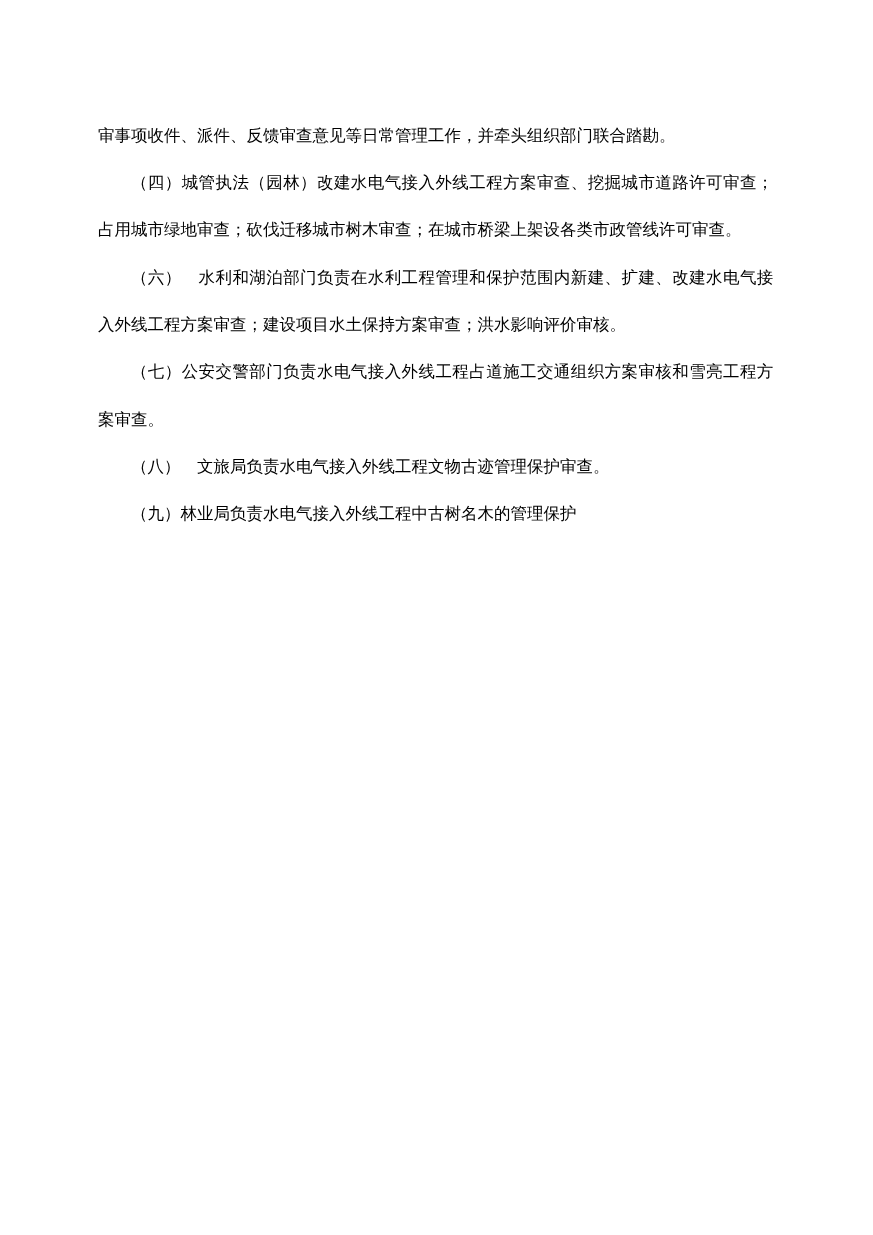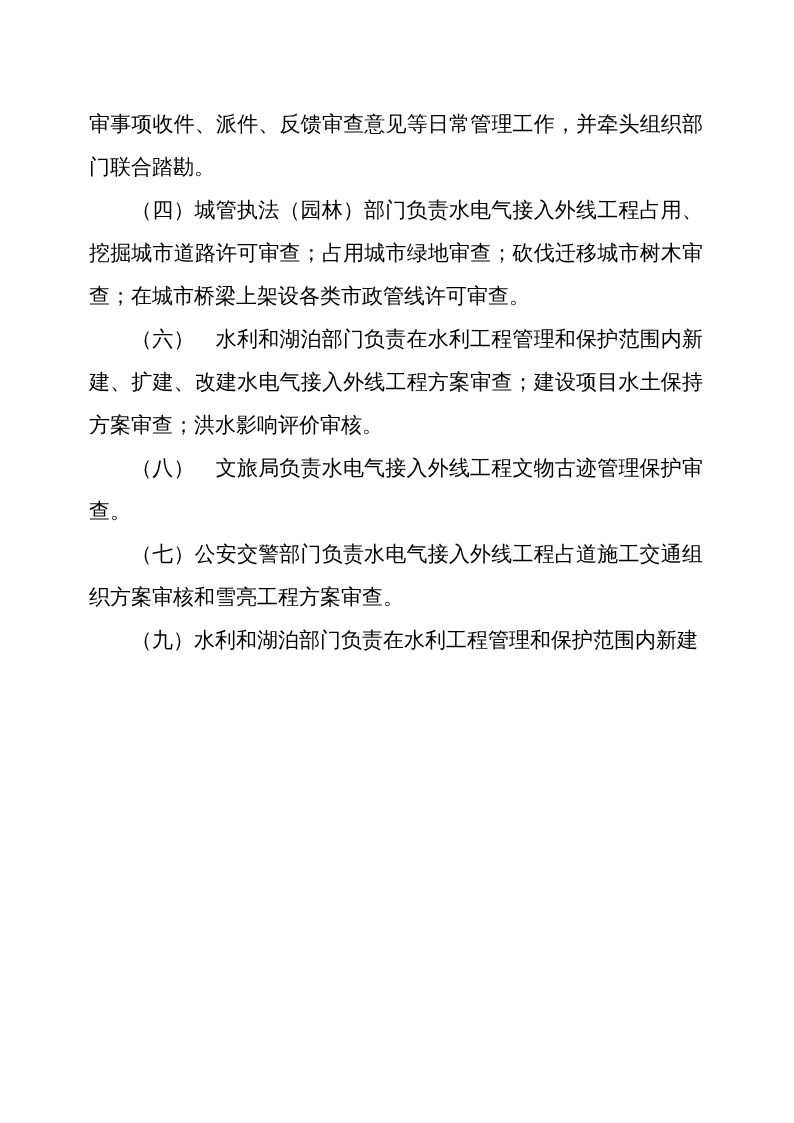--- a/index.html
+++ b/index.html
@@ -19,21 +19,21 @@
     background: #ffffff;
     overflow: hidden;
   }
   .content {
     position: absolute;
     left: 89px;
     top: 103px;
     width: 614px;
     color: #000000;
     font-family: "Liberation Serif", serif;
-    font-size: 21px;
+    font-size: 15px;
     line-height: 43px;
   }
   p.para {
     margin: 0;
     padding: 0;
     text-align: justify;
     text-justify: inter-ideograph;
     text-indent: 2em;
     word-break: normal;
     overflow-wrap: break-word;
@@ -41,19 +41,19 @@
   p.para.no-indent {
     text-indent: 0;
   }
 </style>
 </head>
 <body>
 
 <div class="page">
   <div class="content">
     <p class="para no-indent">审事项收件、派件、反馈审查意见等日常管理工作，并牵头组织部门联合踏勘。</p>
-    <p class="para">（四）城管执法（园林）部门负责水电气接入外线工程占用、挖掘城市道路许可审查；占用城市绿地审查；砍伐迁移城市树木审查；在城市桥梁上架设各类市政管线许可审查。</p>
+    <p class="para">（四）城管执法（园林）改建水电气接入外线工程方案审查、挖掘城市道路许可审查；占用城市绿地审查；砍伐迁移城市树木审查；在城市桥梁上架设各类市政管线许可审查。</p>
     <p class="para">（六）　水利和湖泊部门负责在水利工程管理和保护范围内新建、扩建、改建水电气接入外线工程方案审查；建设项目水土保持方案审查；洪水影响评价审核。</p>
+    <p class="para">（七）公安交警部门负责水电气接入外线工程占道施工交通组织方案审核和雪亮工程方案审查。</p>
     <p class="para">（八）　文旅局负责水电气接入外线工程文物古迹管理保护审查。</p>
-    <p class="para">（七）公安交警部门负责水电气接入外线工程占道施工交通组织方案审核和雪亮工程方案审查。</p>
-    <p class="para">（九）水利和湖泊部门负责在水利工程管理和保护范围内新建</p>
+    <p class="para">（九）林业局负责水电气接入外线工程中古树名木的管理保护</p>
   </div>
 </div>
 
 </body></html>

